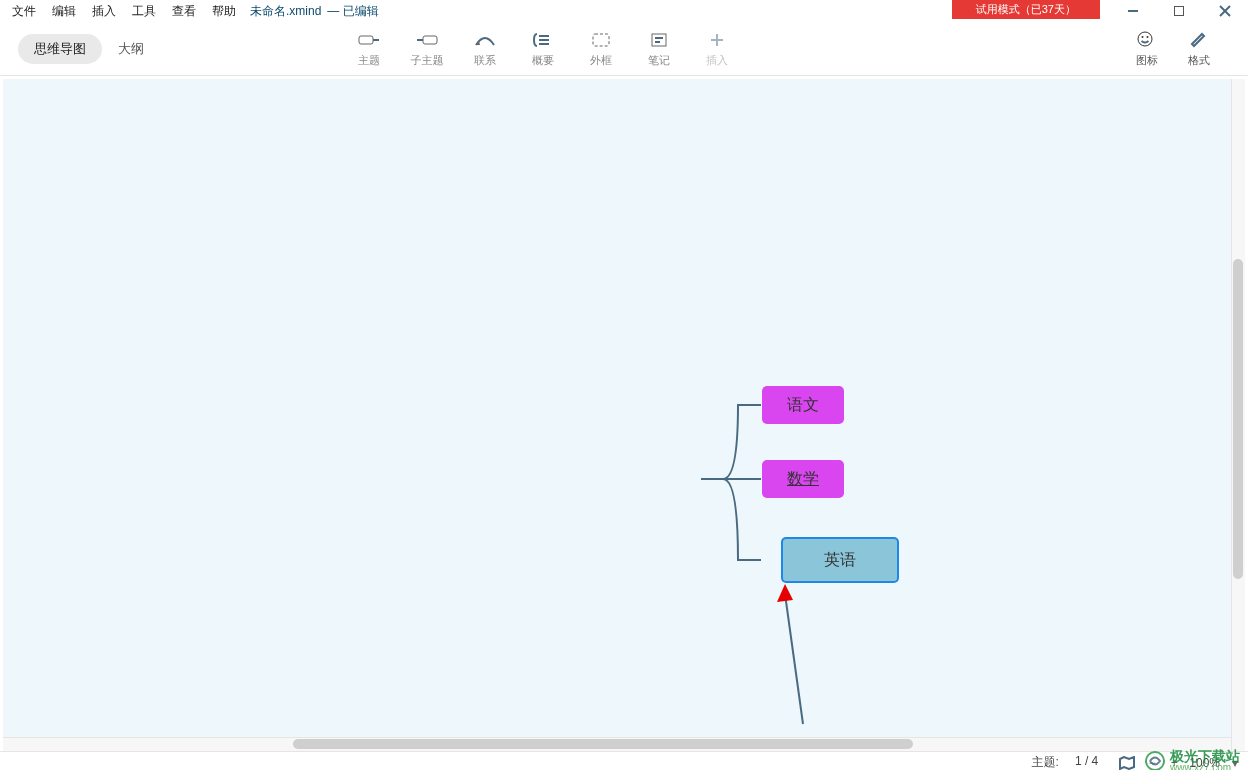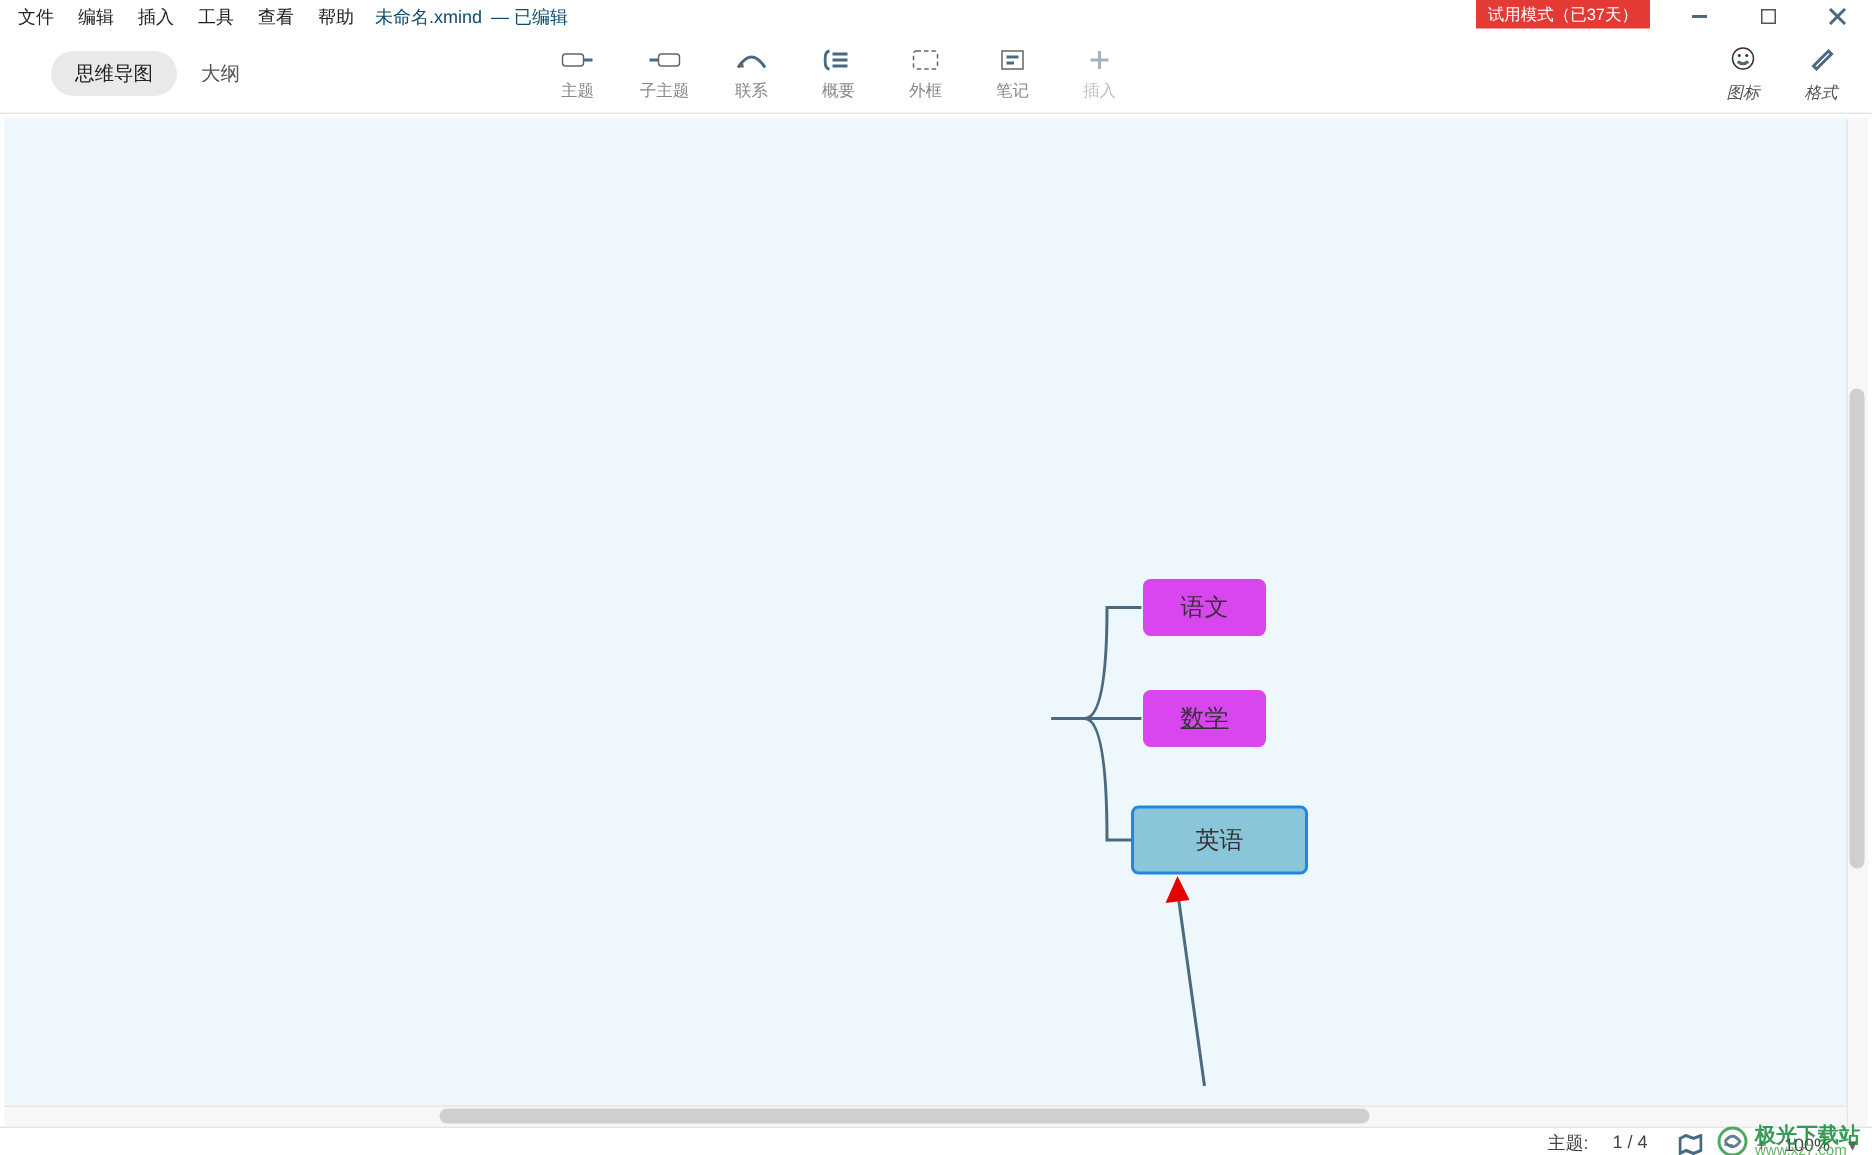--- a/index.html
+++ b/index.html
@@ -5,49 +5,49 @@
   * { box-sizing: border-box; margin: 0; padding: 0; font-family: "Microsoft YaHei", Arial, sans-serif; }
   html, body { width: 1248px; height: 770px; background: #fff; overflow: hidden; }
   .titlebar {
     height: 22px; display: flex; align-items: center; font-size: 12px;
     padding-left: 4px; background: #fff; position: relative;
   }
   .menu-item { padding: 0 8px; cursor: pointer; color: #222; }
   .doc-label { margin-left: 6px; color: #0c4a6e; }
   .trial-badge {
     position: absolute; right: 148px; top: 0; background: #e53935;
-    color: #fff; font-size: 11px; padding: 2px 8px;
+    color: #fff; font-size: 11px; padding: 2px 24px;
   }
   .win-controls {
     position: absolute; right: 0; top: 0; display: flex; height: 22px;
   }
   .win-btn {
     width: 46px; height: 22px; display: flex; align-items: center;
     justify-content: center; cursor: pointer; color: #555;
   }
   .toolbar {
     height: 54px; display: flex; align-items: center; border-bottom: 1px solid #e5e5e5;
-    background: #fff; position: relative; padding-left: 16px;
+    background: #fff; position: relative;
   }
   .view-toggle { display: flex; align-items: center; margin-left: 18px; }
   .pill {
     padding: 6px 16px; border-radius: 15px; font-size: 13px; cursor: pointer;
     color: #555;
   }
   .pill.active { background: #e9e9e9; color: #222; }
   .tool-group { display: flex; margin-left: 180px; }
   .tool-btn {
     width: 58px; display: flex; flex-direction: column; align-items: center;
     justify-content: space-between; cursor: pointer; color: #888; font-size: 11px;
     gap: 3px;
   }
   .tool-btn .ico { height: 20px; display:flex; align-items:center; justify-content:center; color:#666; }
   .tool-btn.disabled { opacity: .5; }
   .right-tools { position: absolute; right: 8px; top: 0; height: 54px; display: flex; align-items: center; gap: 0; }
-  .rtool { width: 52px; display:flex; flex-direction:column; align-items:center; justify-content:center; height:100%; cursor:pointer; color:#555; font-size:11px; gap:3px;font-style:italic; }
+  .rtool { width: 52px; display:flex; flex-direction:column; align-items:flex-start; justify-content:center; height:100%; cursor:pointer; color:#555; font-size:11px; gap:3px; }
   .presence-tools { position:absolute; right:320px; top:0; height:54px; display:flex; align-items:center; gap:50px; }
   .canvas-area {
     position: relative; width: 100%; height: 672px; background: #eef7fb;
     overflow: hidden; margin: 3px 3px 0 3px; width: calc(100% - 6px);
   }
   .scroll-vert {
     position:absolute; right:0; top:0; width:14px; height:100%; background:#f7f7f7; border-left:1px solid #e5e5e5;
   }
   .scroll-thumb-v {
     position:absolute; right:2px; top:180px; width:10px; height:320px; background:#cfcfcf; border-radius:5px;
@@ -224,21 +224,21 @@
     <path d="M698 400 L720 400 Q735 400 735 481 Q735 481 758 481"></path>
   </svg>
 
 
   <div class="sub-topic" style="left:759px; top:307px;">
     <span>语文</span>
   </div>
   <div class="sub-topic" style="left:759px; top:381px;text-decoration:underline;">
     <span>数学</span>
   </div>
-  <div class="sub-topic selected" style="left:751px; top:458px;">
+  <div class="sub-topic selected" style="left:778px; top:458px;">
     <span>英语</span>
   </div>
 
   <svg class="arrow" style="left:770px; top:505px;" width="60" height="150">
     <line x1="30" y1="140" x2="12" y2="10" stroke="#e60000" stroke-width="2.5"></line>
     <polygon points="12,0 4,18 20,16" fill="#e60000"></polygon>
   </svg>
 
   <div class="scroll-vert">
     <div class="scroll-thumb-v"></div>

